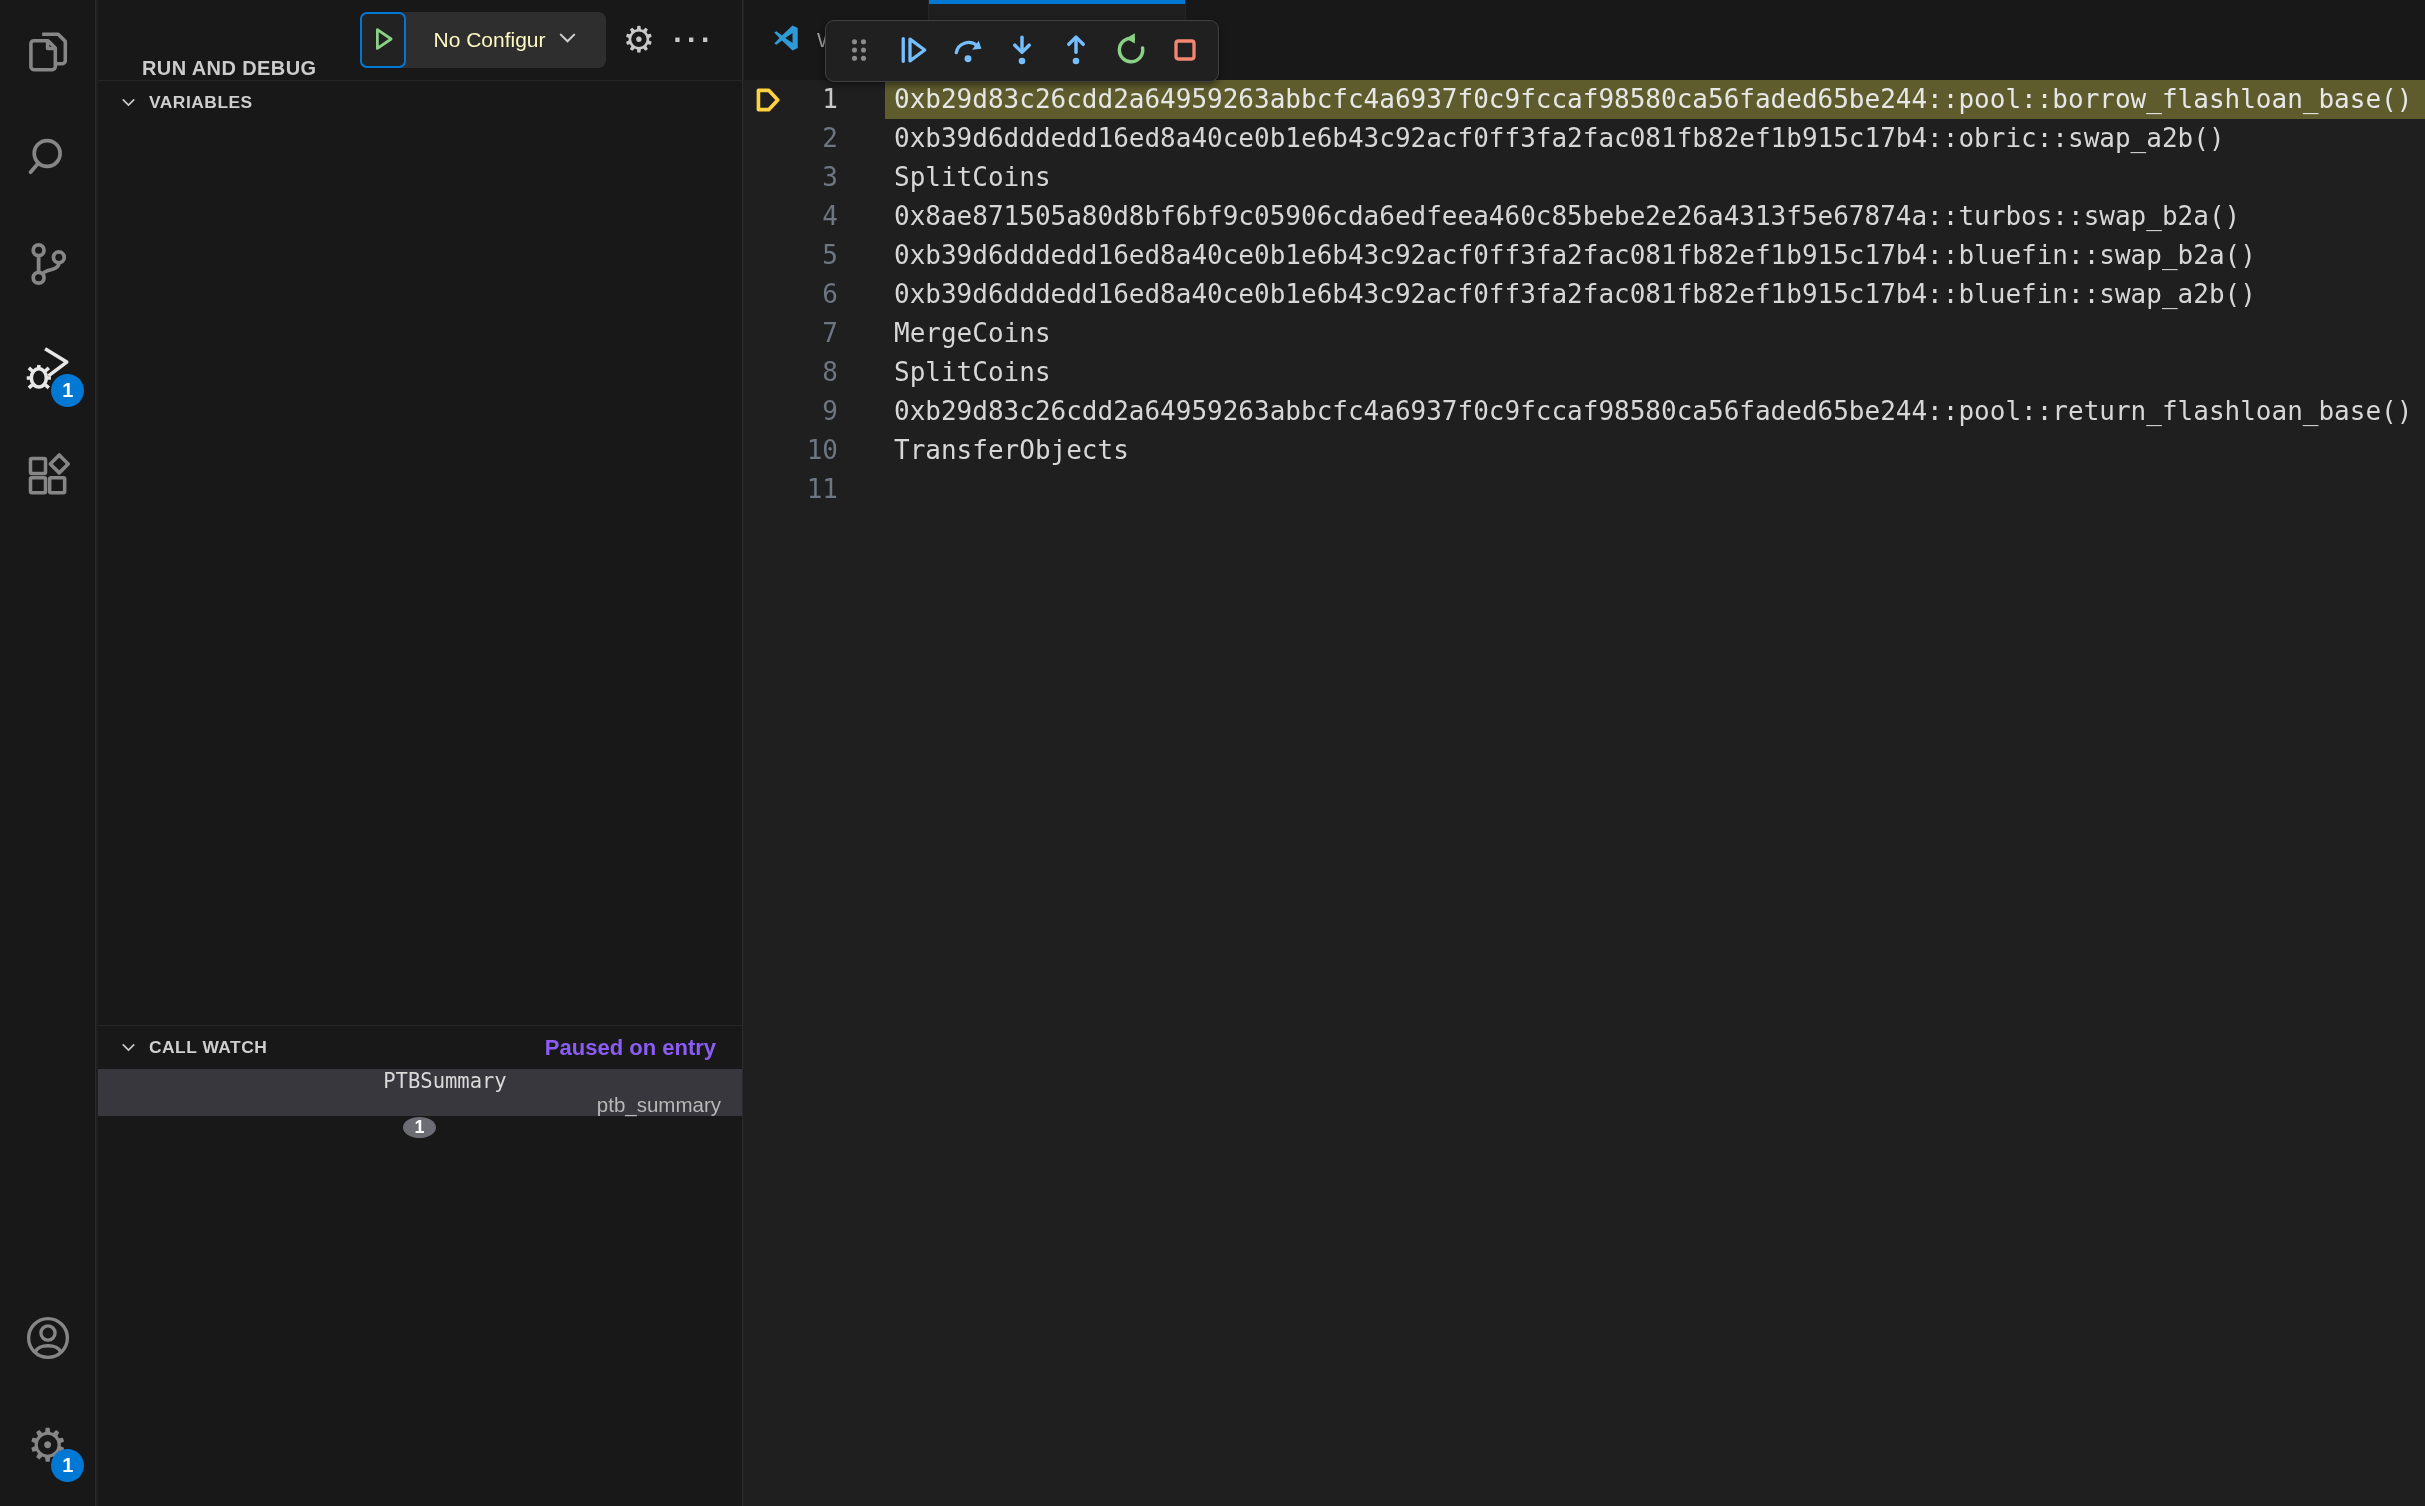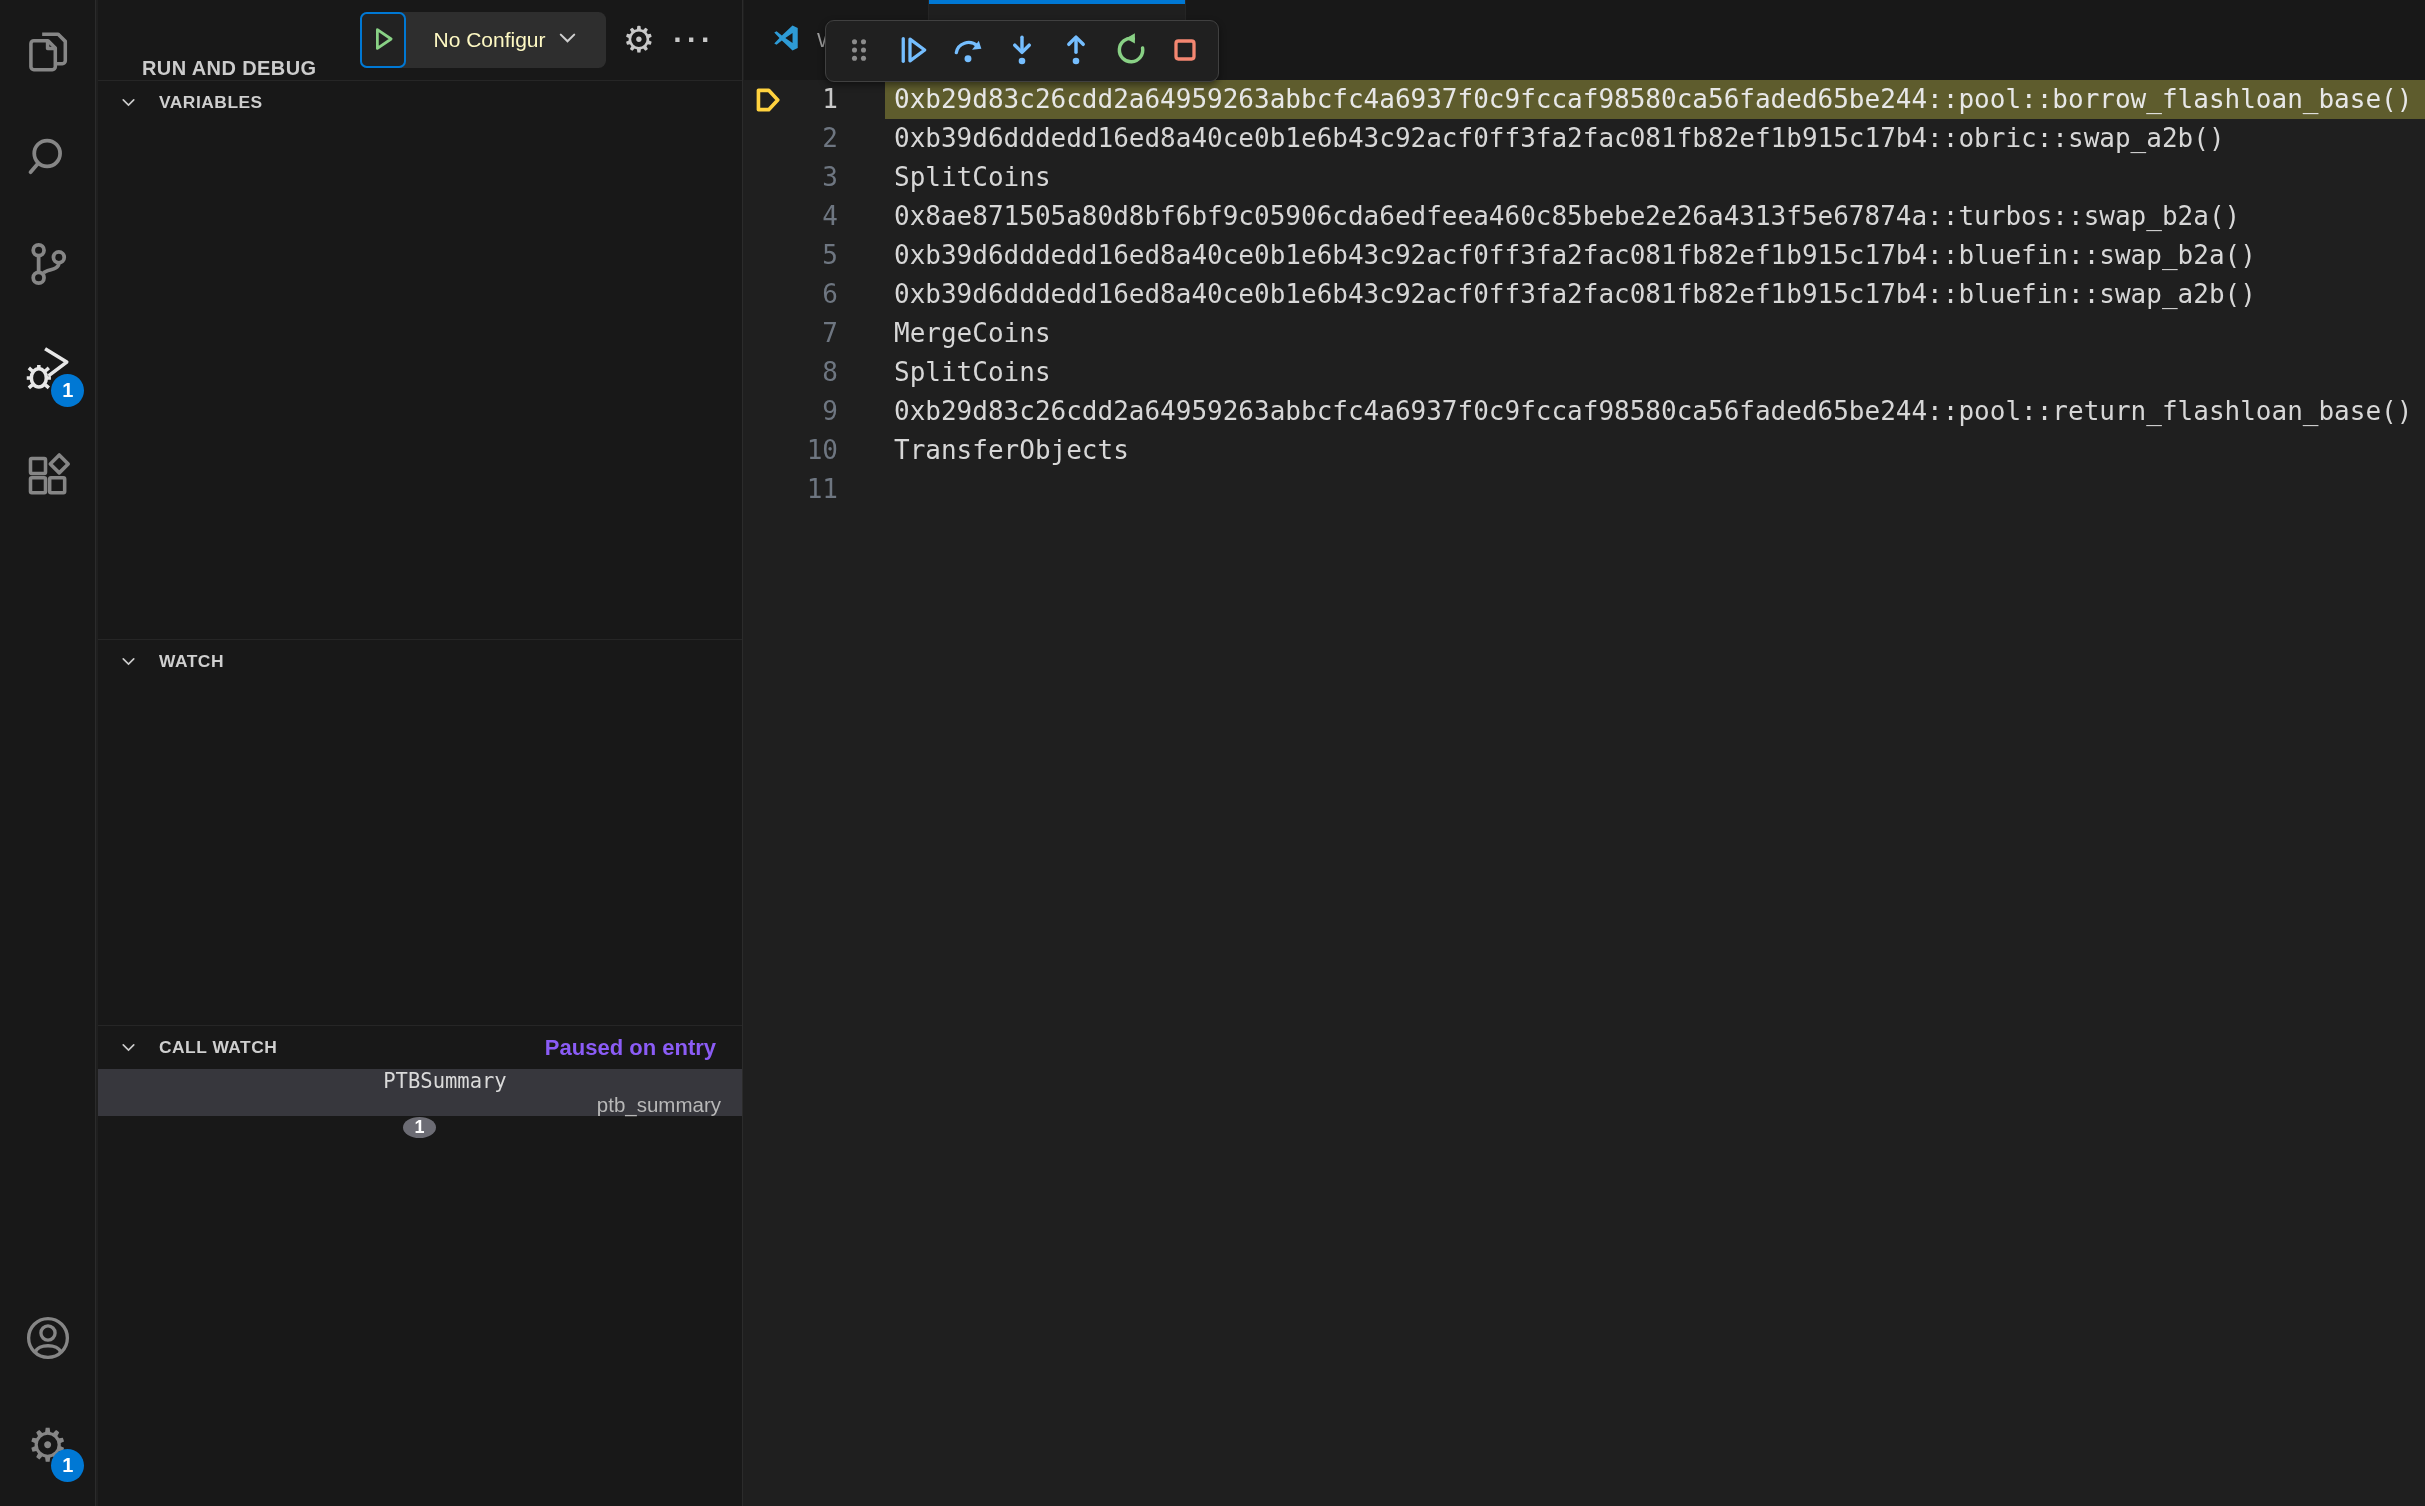--- a/index.html
+++ b/index.html
@@ -61,21 +61,21 @@
   }
   .dd-label svg { width:23px; height:23px; }
   .hdr-gear { position:absolute; left:522px; top:0; height:80px; width:38px;
     display:flex; align-items:center; justify-content:center; color:#c8c8c8; cursor:pointer; }
   .hdr-gear .gear-glyph { font-size:36px; }
   .hdr-dots { position:absolute; left:575px; top:0; height:80px; width:42px;
     display:flex; align-items:center; justify-content:center;
     color:#c8c8c8; font-size:30px; font-weight:bold; letter-spacing:3.8px; cursor:pointer; }
   .section-header {
     position:absolute; left:0; width:100%; height:44px;
-    display:flex; align-items:center; gap:20px; padding-left:20px; padding-right:26px;
+    display:flex; align-items:center; gap:10px; padding-left:20px; padding-right:26px;
     border-top:1.5px solid #262626; cursor:pointer;
   }
   .section-header .chev svg { width:21px; height:21px; color:#cccccc; display:block; }
   .section-label { font-size:17.4px; font-weight:bold; color:#cfcfcf; letter-spacing:0.5px; }
   .section-status { margin-left:auto; font-size:22px; font-weight:600; color:#8b5cf6; }
   .stack-frame {
     position:absolute; left:0; top:1069px; width:100%; height:47px;
     background:var(--selected-row,#37373d);
     display:flex; align-items:center; padding-right:21px; cursor:pointer;flex-direction:column;
   }
@@ -225,28 +225,20 @@
 
     <div class="section-header" style="top:80px;">
       <span class="chev">
         <svg viewBox="0 0 24 24" fill="none" stroke="currentColor" stroke-width="1.9" stroke-linecap="round">
             <path d="M6 9 L12 15 L18 9"></path>
           </svg>
       </span>
       <span class="section-label">VARIABLES</span>
     </div>
 
-    <div class="section-header" style="top:639px;">
-      <span class="chev">
-        <svg viewBox="0 0 24 24" fill="none" stroke="currentColor" stroke-width="1.9" stroke-linecap="round">
-            <path d="M6 9 L12 15 L18 9"></path>
-          </svg>
-      </span>
-      <span class="section-label">WATCH</span>
-    </div>
 
     <div class="section-header" style="top:1025px;">
       <span class="chev">
         <svg viewBox="0 0 24 24" fill="none" stroke="currentColor" stroke-width="1.9" stroke-linecap="round">
             <path d="M6 9 L12 15 L18 9"></path>
           </svg>
       </span>
       <span class="section-label">CALL WATCH</span>
       <span class="section-status">Paused on entry</span>
     </div>

